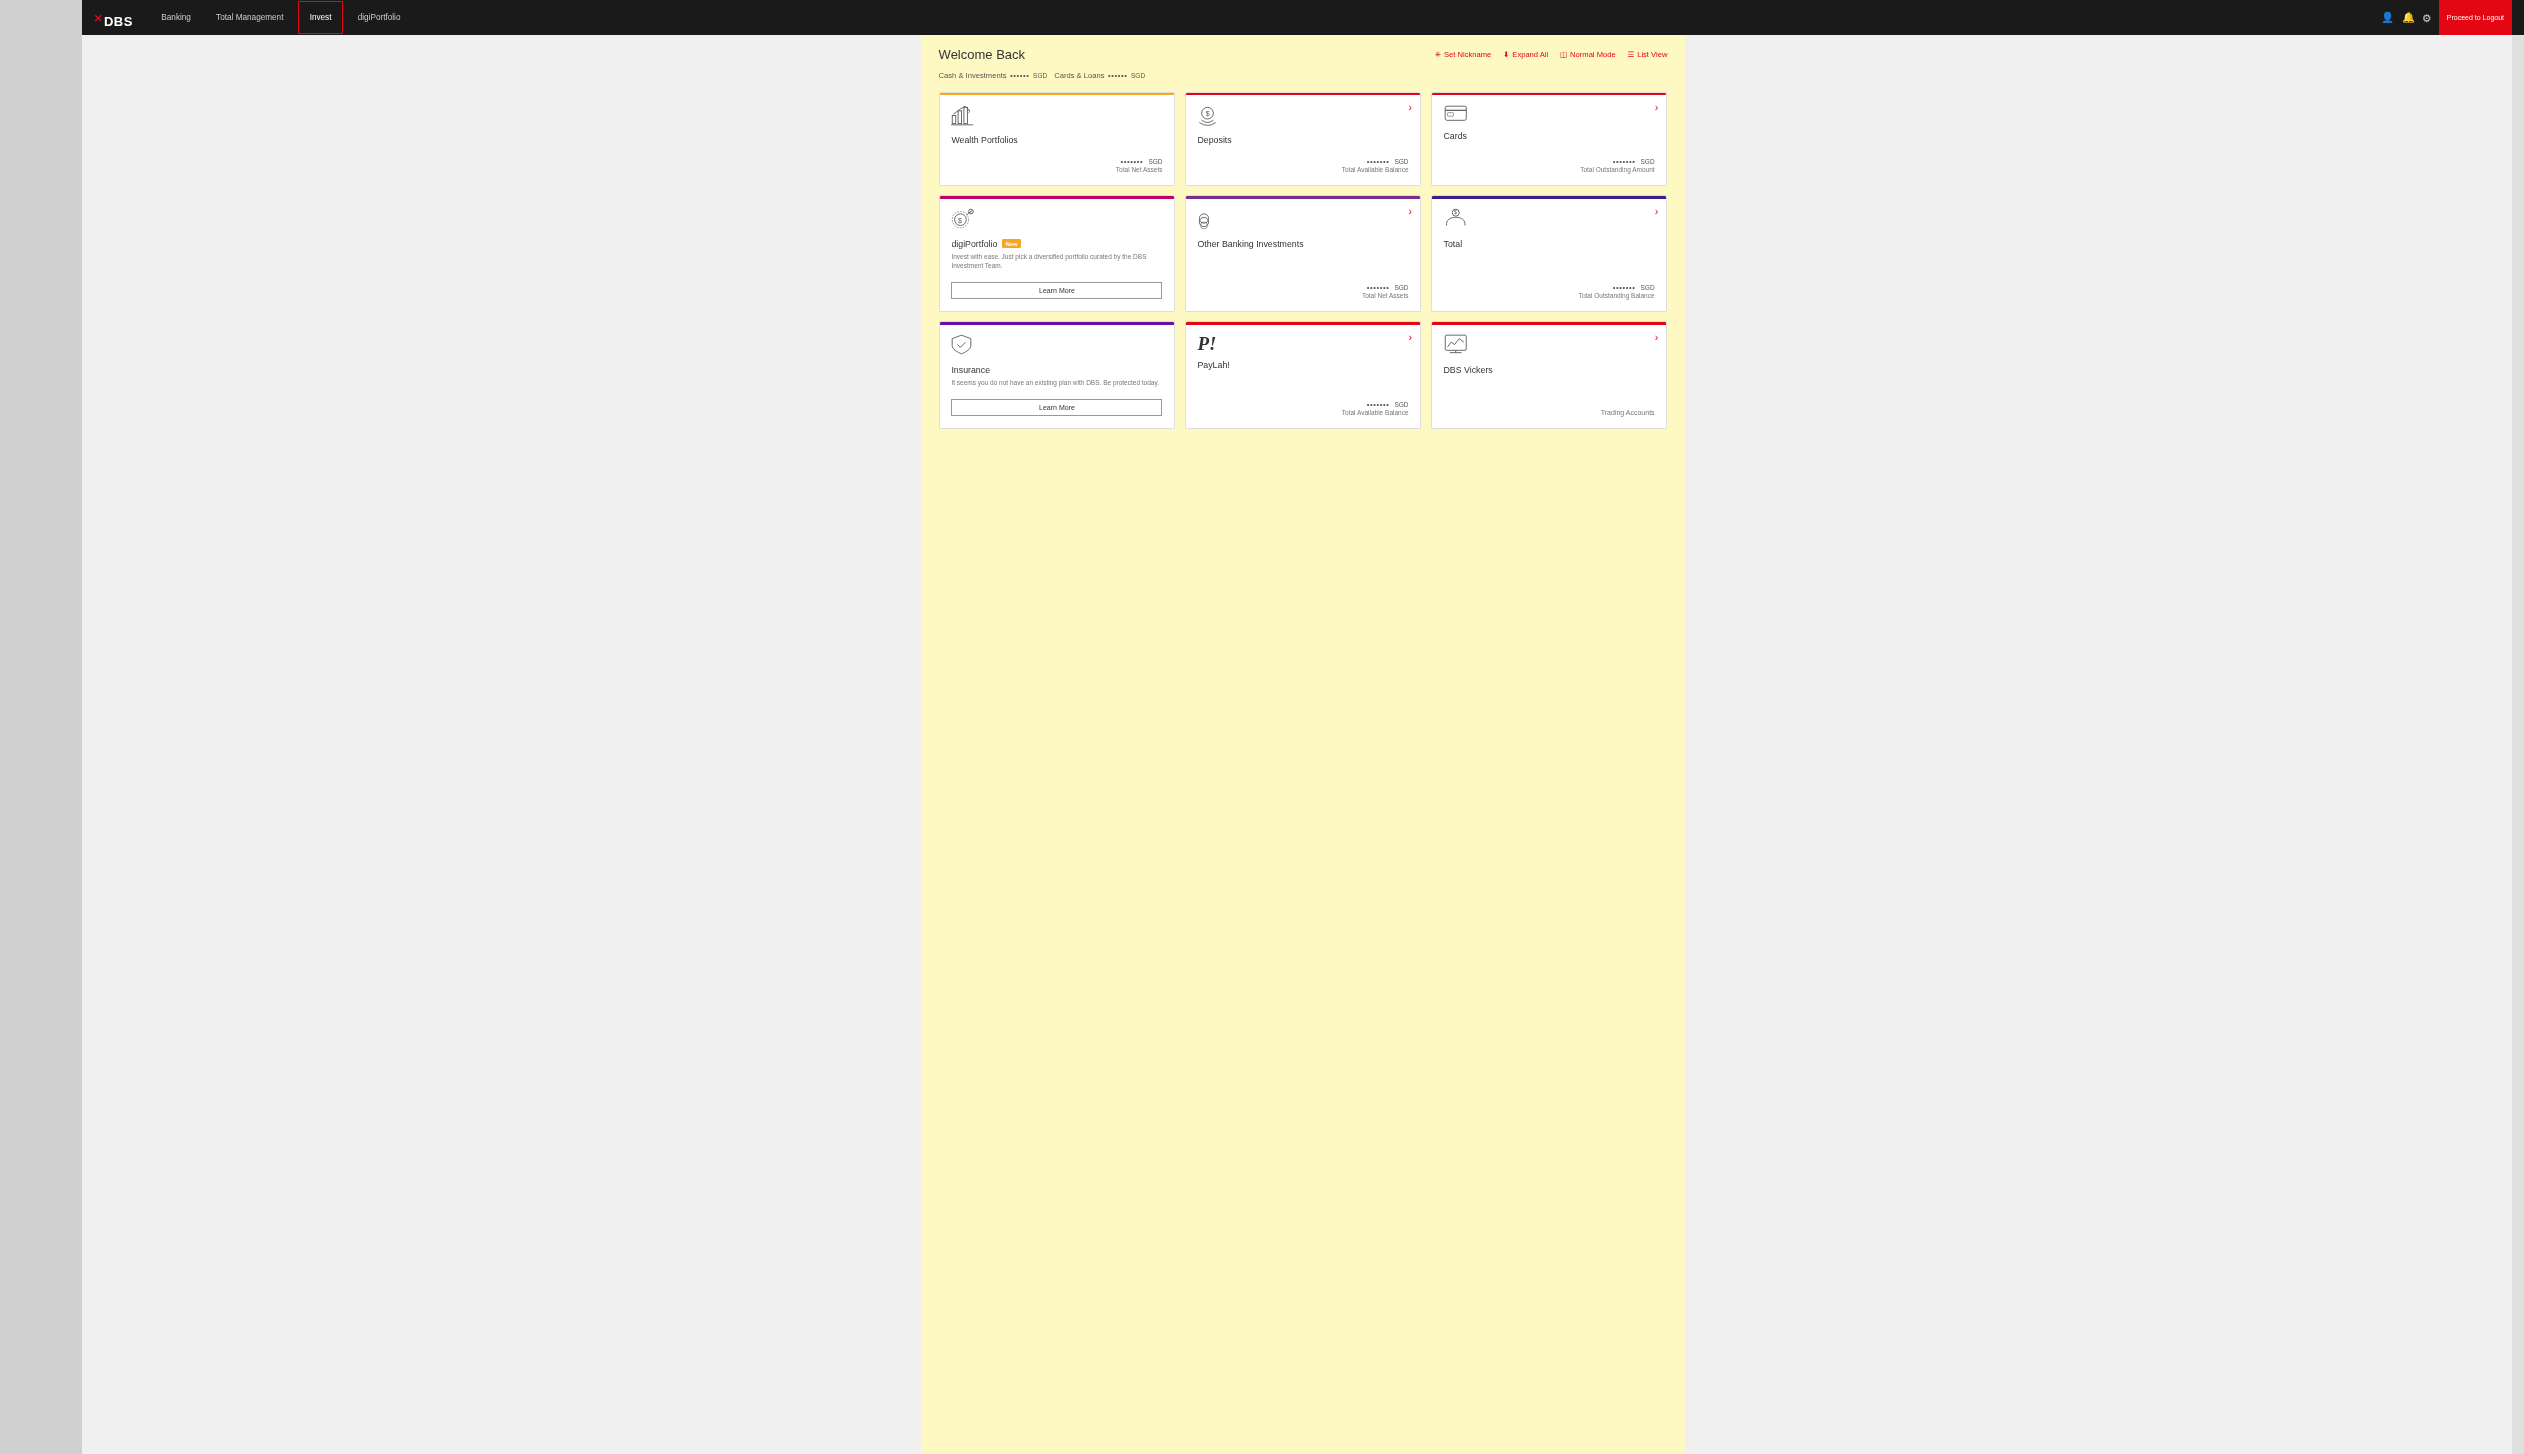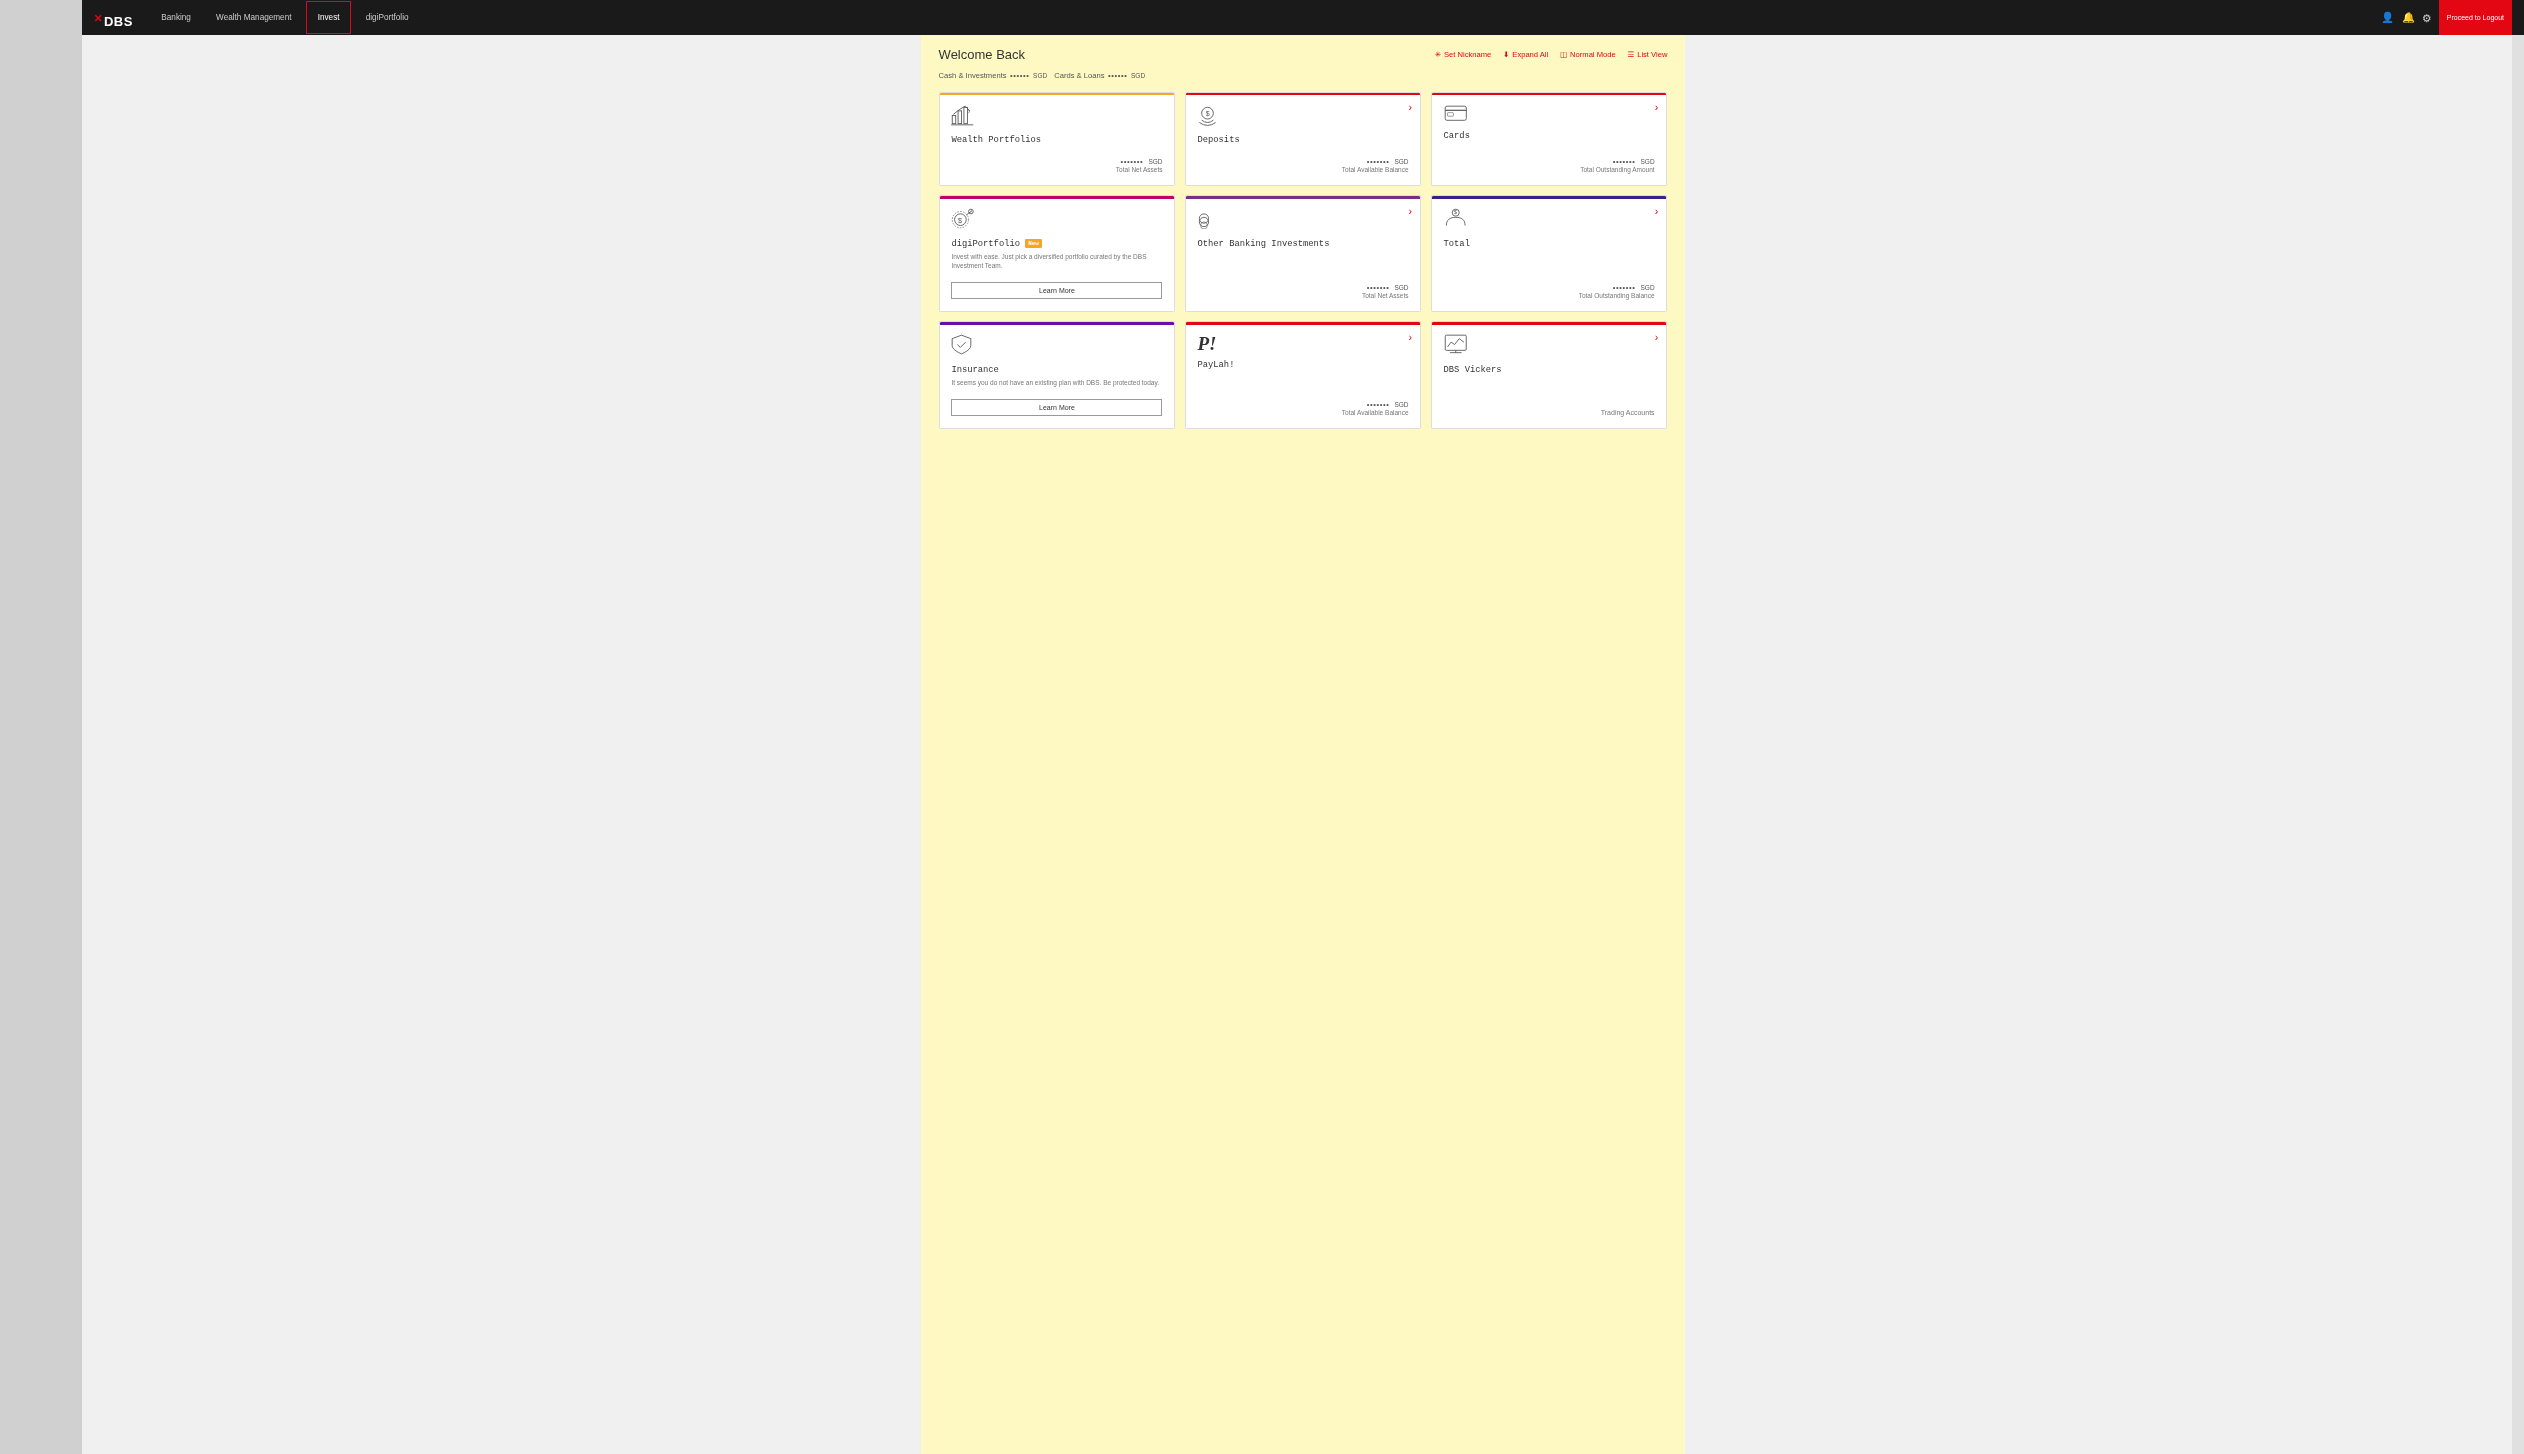--- a/index.html
+++ b/index.html
@@ -165,21 +165,20 @@
       line-height: 1;
     }
     .card-title {
       font-size: 8.8px;
       font-weight: 500;
       color: #333;
       margin-bottom: 3.5px;
       display: flex;
       align-items: center;
       gap: 4.7px;
-      font-family: Liberation Mono, monospace;
     }
     .new-badge {
       background: #f5a623;
       color: white;
       font-size: 5.9px;
       padding: 1.2px 3.5px;
       border-radius: 1.2px;
       font-weight: bold;
     }
     .card-description {
@@ -253,21 +252,21 @@
 
 <div class="content-area">
 
   <nav class="navbar">
     <div class="navbar-logo">
       <span class="logo-x">✕</span>
       <span class="logo-dbs">DBS</span>
     </div>
     <div class="nav-links">
       <a class="nav-link">Banking</a>
-      <a class="nav-link">Wealth Management</a>
+      <a class="nav-link">Total Management</a>
       <a class="nav-link active">Invest</a>
       <a class="nav-link">digiPortfolio</a>
     </div>
     <div class="nav-right">
       <span class="nav-icon">👤</span>
       <span class="nav-icon">🔔</span>
       <span class="nav-icon">⚙</span>
       <button class="proceed-logout-btn">Proceed to Logout</button>
     </div>
   </nav>

